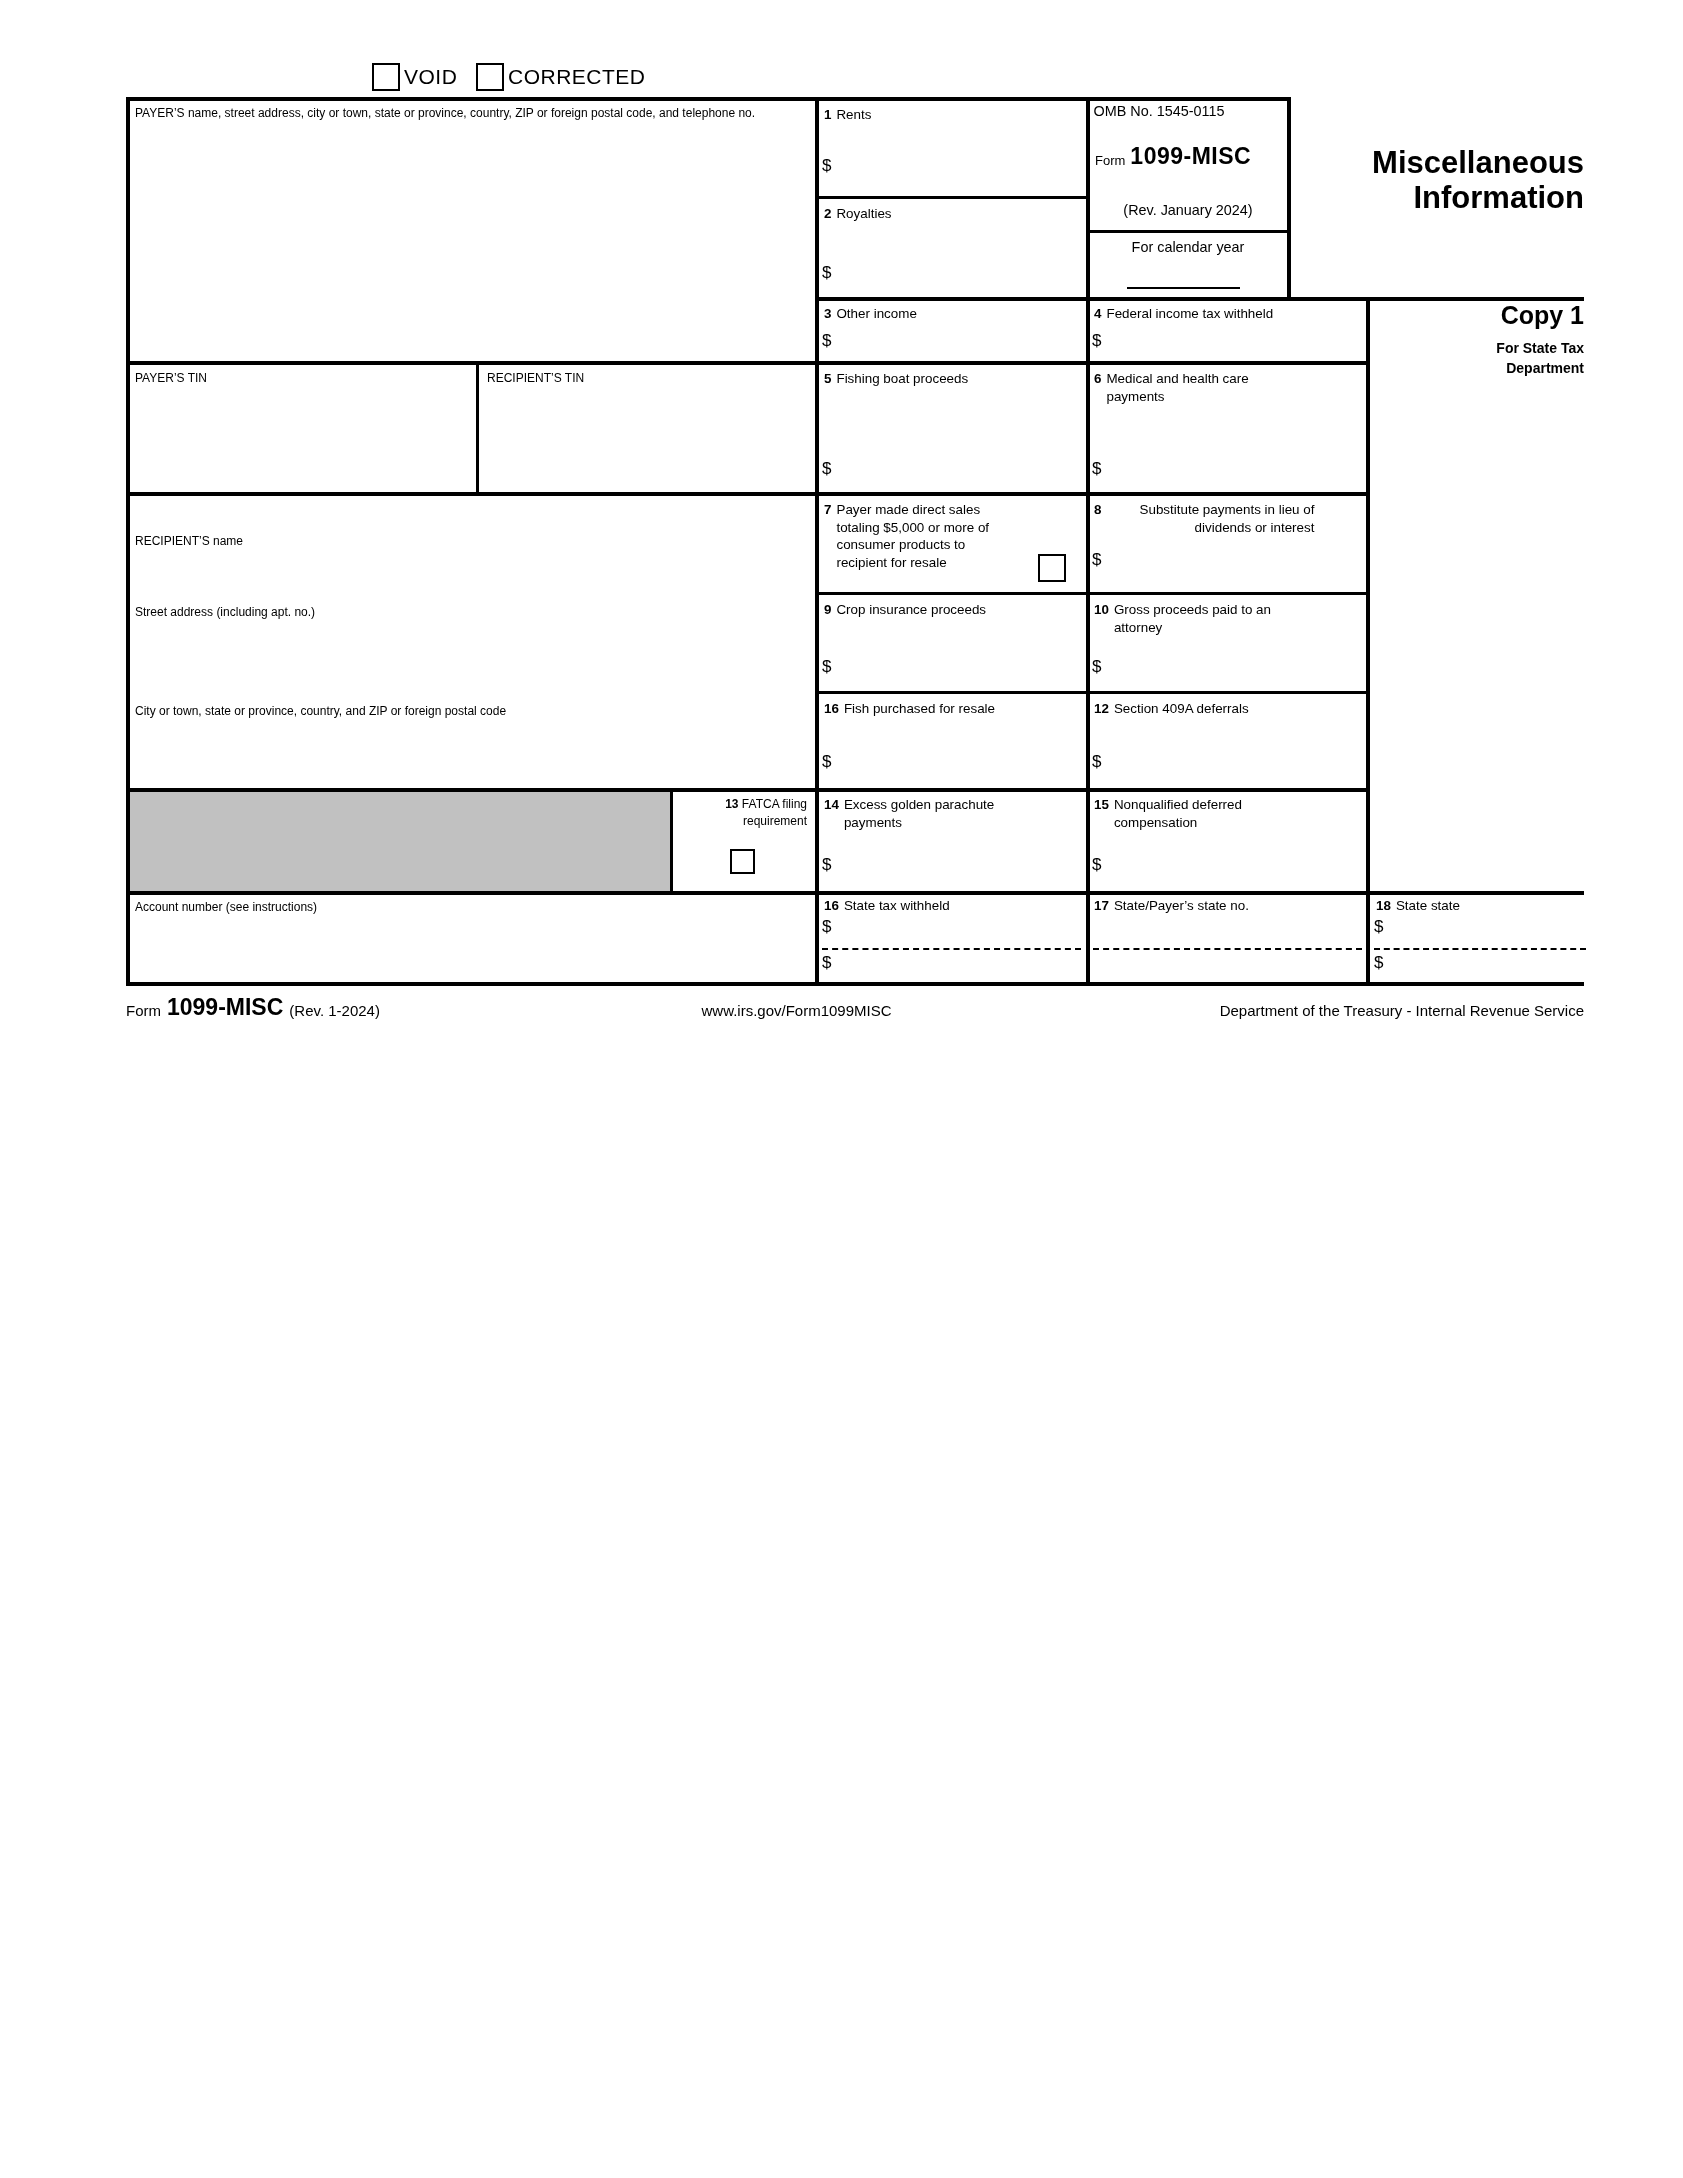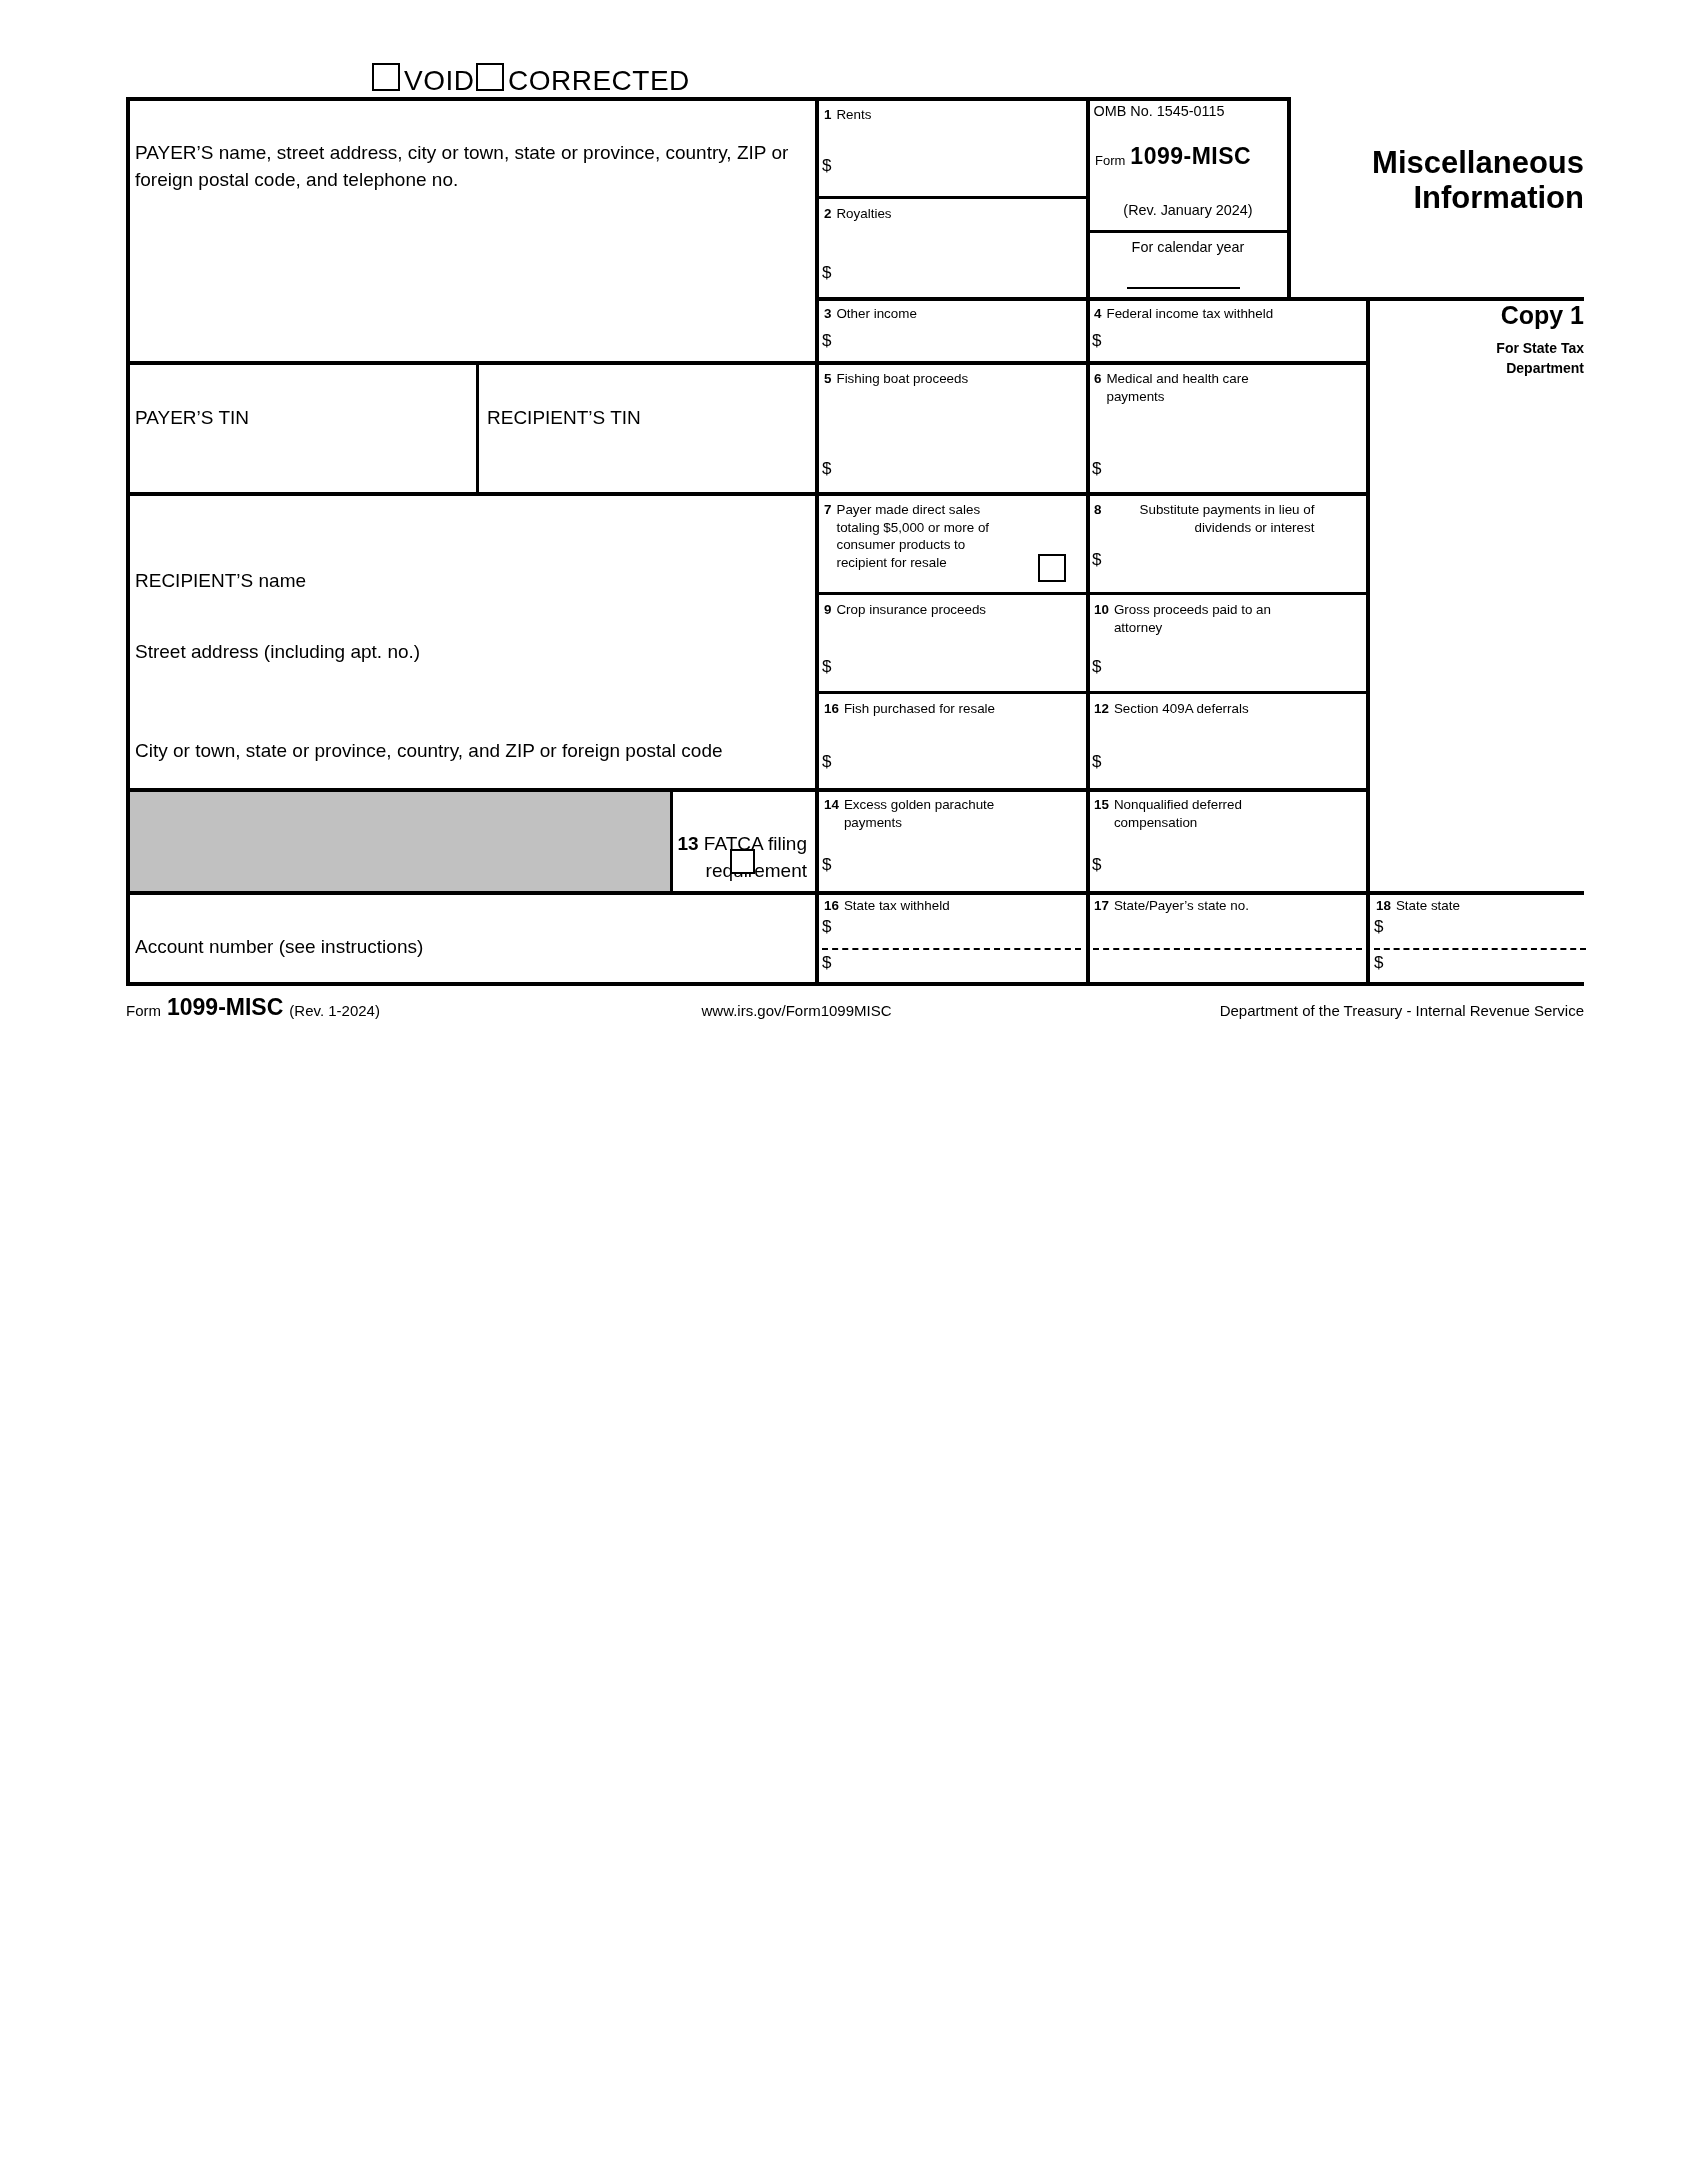--- a/index.html
+++ b/index.html
@@ -5,36 +5,36 @@
   html,body{margin:0;padding:0;background:#fff;}
   .page{position:relative;width:1683px;height:2178px;background:#fff;
         font-family:"Liberation Sans",sans-serif;color:#000;overflow:hidden;}
   .abs{position:absolute;}
   .hl{position:absolute;background:#000;}
   .vl{position:absolute;background:#000;}
   .dash{position:absolute;border-top:2px dashed #000;}
   .cb{position:absolute;border:2.5px solid #000;background:#fff;}
   .lbl{position:absolute;display:flex;gap:5px;font-size:13.4px;line-height:1.32;}
   .lbl .n{font-weight:bold;}
-  .slbl{position:absolute;font-size:19px;line-height:1.4;margin-top:35px;}
+  .slbl{position:absolute;font-size:12px;line-height:1.4;}
   .dollar{position:absolute;font-size:17px;}
   .field{position:absolute;}
   .ctr{text-align:center;}
   .rt{text-align:right;}
   .gray{position:absolute;background:#c1c1c1;}
   .big-title{position:absolute;font-weight:bold;font-size:31px;line-height:1.14;text-align:right;}
   .copy-title{position:absolute;font-weight:bold;font-size:25px;text-align:right;}
   .copy-sub{position:absolute;font-weight:bold;font-size:14px;line-height:1.45;text-align:right;}
   .meta-sm{position:absolute;font-size:14.4px;}
   .formline{position:absolute;display:flex;align-items:flex-end;gap:5px;}
   .formline .w{font-size:13px;padding-bottom:2px;}
   .formline .no{font-size:23px;font-weight:bold;letter-spacing:0.5px;}
   .footer-left{position:absolute;display:flex;align-items:flex-end;gap:6px;font-size:15px;}
   .footer-left .no{font-size:23px;font-weight:bold;margin-bottom:-2px;}
-  .topcb-label{position:absolute;font-size:28px;letter-spacing:0.5px;}
+  .topcb-label{position:absolute;font-size:21px;letter-spacing:0.5px;}
 </style>
 </head>
 <body>
 
 <div class="page">
 
   <div class="cb" style="left:372px;top:63px;width:24px;height:24px;"></div>
   <div class="topcb-label" style="left:404px;top:65px;">VOID</div>
   <div class="cb" style="left:476px;top:63px;width:24px;height:24px;"></div>
   <div class="topcb-label" style="left:508px;top:65px;">CORRECTED</div>

